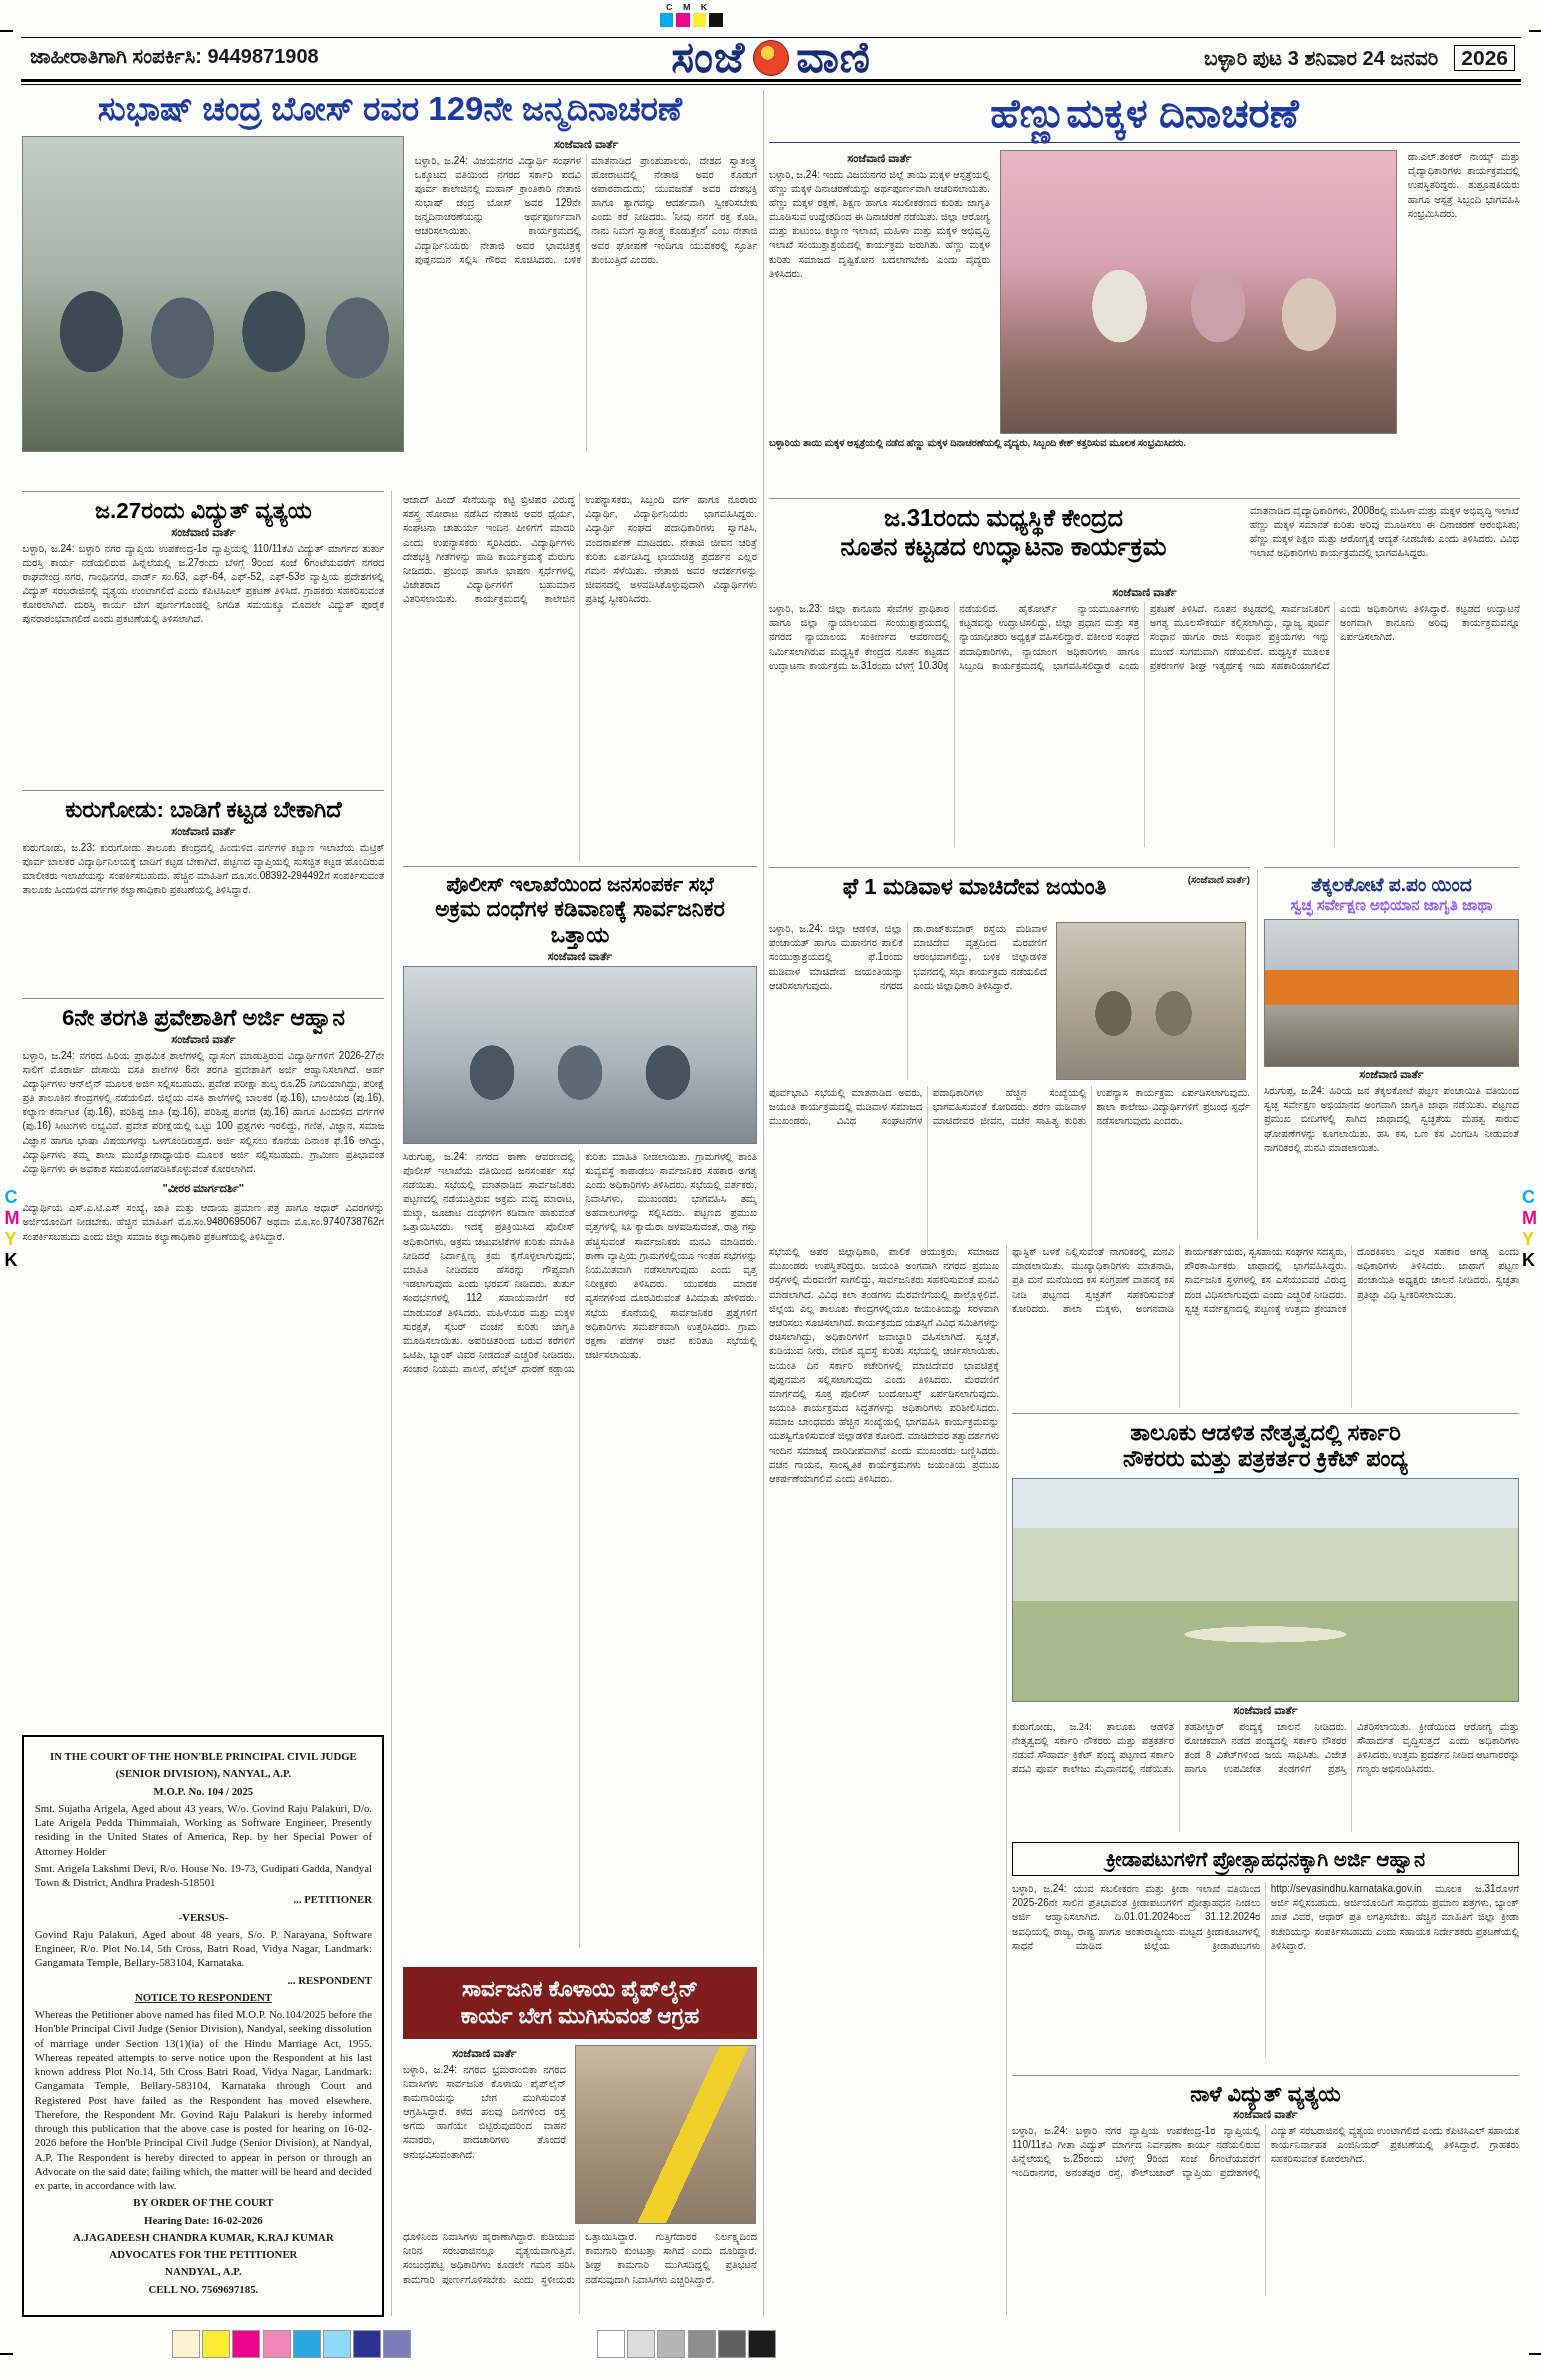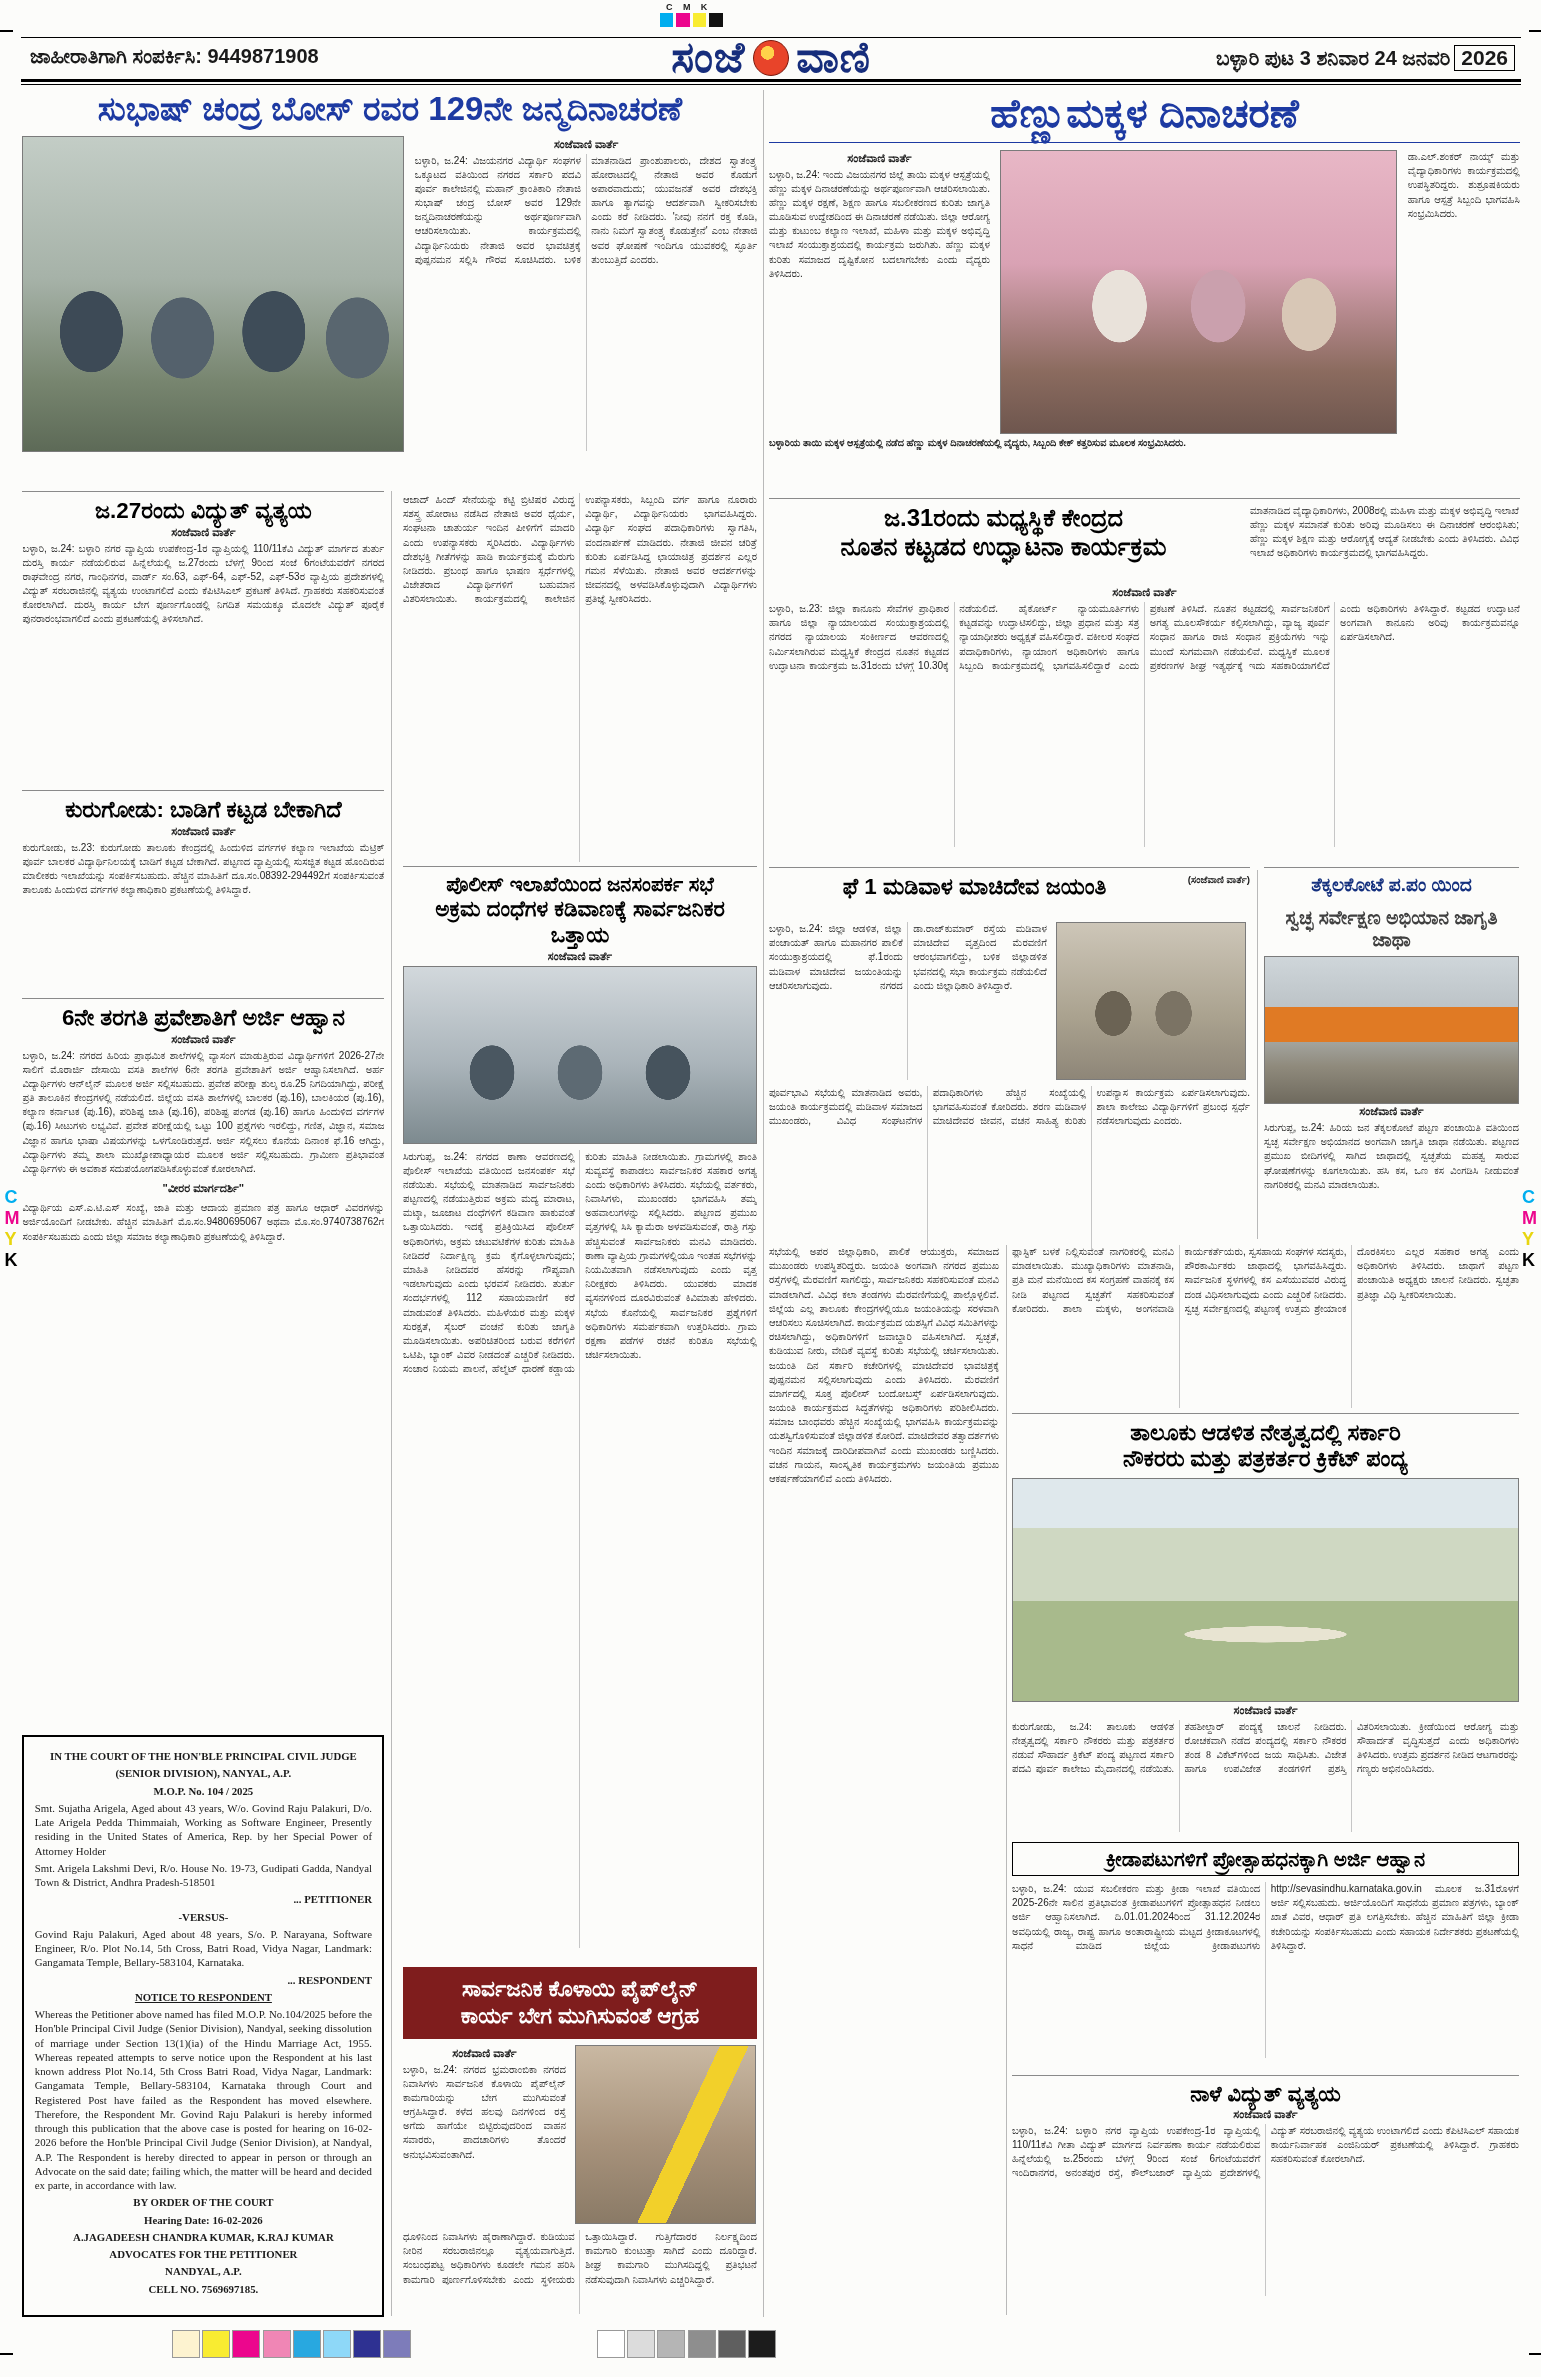--- a/index.html
+++ b/index.html
@@ -4,21 +4,21 @@
 <style>
   html,body{margin:0;padding:0;background:#e9e9e6;}
   .page{position:relative;width:1542px;height:2377px;background:#fcfcfa;margin:0 auto;
         font-family:"Liberation Sans",sans-serif;color:#1a1a1a;overflow:hidden;}
   .abs{position:absolute;}
   
   .hdr-rule-top{left:21px;top:37px;width:1500px;height:0;border-top:1.5px solid #000;}
   .hdr-rule-bot{left:21px;top:79px;width:1500px;height:0;border-top:3px solid #000;}
   .hdr-rule-bot2{left:21px;top:84px;width:1500px;height:0;border-top:0.7px solid #000;}
   .contact{left:30px;top:45px;font-size:20px;font-weight:bold;}
-  .edition{right:27px;top:45px;font-size:20px;font-weight:bold;display:flex;gap:4px;align-items:center;}
+  .edition{right:27px;top:45px;font-size:20px;font-weight:bold;display:flex;gap:16px;align-items:center;}
   .edition .yr{border:1.5px solid #000;padding:0 6px;font-size:21px;}
   .masthead{left:0;top:33px;width:100%;display:flex;justify-content:center;align-items:center;gap:7.5px;}
   .masthead .mh-txt{font-size:43px;font-weight:bold;color:#162d7c;letter-spacing:0.7px;}
   .mh-logo{width:34px;height:34px;border-radius:50%;
            background:radial-gradient(circle at 40% 35%,#ffd24a 0 22%,#e8442a 23% 70%,#9b1c10 100%);
            border:1.5px solid #7a180c;}
   
   .kicker{font-weight:bold;text-align:center;color:#1d3aa2;}
   .h-blue{font-weight:bold;text-align:center;color:#1d3aa2;}
   .h-black{font-weight:bold;text-align:center;color:#000;}
@@ -223,21 +223,21 @@
     </div>
     <div style="display:flex;gap:9px;margin-top:22px;">
       <div class="body-text cols-2" style="width:278px;height:158px;overflow:hidden;">ಬಳ್ಳಾರಿ, ಜ.24: ಜಿಲ್ಲಾ ಆಡಳಿತ, ಜಿಲ್ಲಾ ಪಂಚಾಯತ್ ಹಾಗೂ ಮಹಾನಗರ ಪಾಲಿಕೆ ಸಂಯುಕ್ತಾಶ್ರಯದಲ್ಲಿ ಫೆ.1ರಂದು ಮಡಿವಾಳ ಮಾಚಿದೇವ ಜಯಂತಿಯನ್ನು ಆಚರಿಸಲಾಗುವುದು. ನಗರದ ಡಾ.ರಾಜ್‌ಕುಮಾರ್ ರಸ್ತೆಯ ಮಡಿವಾಳ ಮಾಚಿದೇವ ವೃತ್ತದಿಂದ ಮೆರವಣಿಗೆ ಆರಂಭವಾಗಲಿದ್ದು, ಬಳಿಕ ಜಿಲ್ಲಾಡಳಿತ ಭವನದಲ್ಲಿ ಸಭಾ ಕಾರ್ಯಕ್ರಮ ನಡೆಯಲಿದೆ ಎಂದು ಜಿಲ್ಲಾಧಿಕಾರಿ ತಿಳಿಸಿದ್ದಾರೆ.</div>
       <div class="photo ph-feb1" style="width:190px;height:158px;flex:none;"></div>
     </div>
     <div class="body-text cols-3" style="height:164px;overflow:hidden;margin-top:6px;">ಪೂರ್ವಭಾವಿ ಸಭೆಯಲ್ಲಿ ಮಾತನಾಡಿದ ಅವರು, ಜಯಂತಿ ಕಾರ್ಯಕ್ರಮದಲ್ಲಿ ಮಡಿವಾಳ ಸಮಾಜದ ಮುಖಂಡರು, ವಿವಿಧ ಸಂಘಟನೆಗಳ ಪದಾಧಿಕಾರಿಗಳು ಹೆಚ್ಚಿನ ಸಂಖ್ಯೆಯಲ್ಲಿ ಭಾಗವಹಿಸುವಂತೆ ಕೋರಿದರು. ಶರಣ ಮಡಿವಾಳ ಮಾಚಿದೇವರ ಜೀವನ, ವಚನ ಸಾಹಿತ್ಯ ಕುರಿತು ಉಪನ್ಯಾಸ ಕಾರ್ಯಕ್ರಮ ಏರ್ಪಡಿಸಲಾಗುವುದು. ಶಾಲಾ ಕಾಲೇಜು ವಿದ್ಯಾರ್ಥಿಗಳಿಗೆ ಪ್ರಬಂಧ ಸ್ಪರ್ಧೆ ನಡೆಸಲಾಗುವುದು ಎಂದರು.</div>
   </div>
 
   <div class="abs sec-rule" style="left:1264px;top:867px;width:255px;">
     <div class="h-black" style="font-size:18.7px;margin-top:6px;color:#14307e;">ತೆಕ್ಕಲಕೋಟೆ ಪ.ಪಂ ಯಿಂದ</div>
-    <div class="h-black" style="font-size:19px;color:#404040;margin-top:11px;">ಸ್ವಚ್ಛ ಸರ್ವೇಕ್ಷಣ ಅಭಿಯಾನ ಜಾಗೃತಿ ಜಾಥಾ</div>
+    <div class="h-black" style="font-size:15px;color:#8b5cf6;">ಸ್ವಚ್ಛ ಸರ್ವೇಕ್ಷಣ ಅಭಿಯಾನ ಜಾಗೃತಿ ಜಾಥಾ</div>
     <div class="photo ph-tekka" style="width:255px;height:148px;margin-top:4.5px;"></div>
     <div class="dateline">ಸಂಜೆವಾಣಿ ವಾರ್ತೆ</div>
     <div class="body-text" style="height:142px;overflow:hidden;">ಸಿರುಗುಪ್ಪ, ಜ.24: ಹಿರಿಯ ಜನ ತೆಕ್ಕಲಕೋಟೆ ಪಟ್ಟಣ ಪಂಚಾಯಿತಿ ವತಿಯಿಂದ ಸ್ವಚ್ಛ ಸರ್ವೇಕ್ಷಣ ಅಭಿಯಾನದ ಅಂಗವಾಗಿ ಜಾಗೃತಿ ಜಾಥಾ ನಡೆಯಿತು. ಪಟ್ಟಣದ ಪ್ರಮುಖ ಬೀದಿಗಳಲ್ಲಿ ಸಾಗಿದ ಜಾಥಾದಲ್ಲಿ ಸ್ವಚ್ಛತೆಯ ಮಹತ್ವ ಸಾರುವ ಘೋಷಣೆಗಳನ್ನು ಕೂಗಲಾಯಿತು. ಹಸಿ ಕಸ, ಒಣ ಕಸ ವಿಂಗಡಿಸಿ ನೀಡುವಂತೆ ನಾಗರಿಕರಲ್ಲಿ ಮನವಿ ಮಾಡಲಾಯಿತು.</div>
   </div>
 
   <div class="abs body-text" style="left:769px;top:1245px;width:230px;height:1069px;overflow:hidden;">ಸಭೆಯಲ್ಲಿ ಅಪರ ಜಿಲ್ಲಾಧಿಕಾರಿ, ಪಾಲಿಕೆ ಆಯುಕ್ತರು, ಸಮಾಜದ ಮುಖಂಡರು ಉಪಸ್ಥಿತರಿದ್ದರು. ಜಯಂತಿ ಅಂಗವಾಗಿ ನಗರದ ಪ್ರಮುಖ ರಸ್ತೆಗಳಲ್ಲಿ ಮೆರವಣಿಗೆ ಸಾಗಲಿದ್ದು, ಸಾರ್ವಜನಿಕರು ಸಹಕರಿಸುವಂತೆ ಮನವಿ ಮಾಡಲಾಗಿದೆ. ವಿವಿಧ ಕಲಾ ತಂಡಗಳು ಮೆರವಣಿಗೆಯಲ್ಲಿ ಪಾಲ್ಗೊಳ್ಳಲಿವೆ. ಜಿಲ್ಲೆಯ ಎಲ್ಲ ತಾಲೂಕು ಕೇಂದ್ರಗಳಲ್ಲಿಯೂ ಜಯಂತಿಯನ್ನು ಸರಳವಾಗಿ ಆಚರಿಸಲು ಸೂಚಿಸಲಾಗಿದೆ. ಕಾರ್ಯಕ್ರಮದ ಯಶಸ್ಸಿಗೆ ವಿವಿಧ ಸಮಿತಿಗಳನ್ನು ರಚಿಸಲಾಗಿದ್ದು, ಅಧಿಕಾರಿಗಳಿಗೆ ಜವಾಬ್ದಾರಿ ವಹಿಸಲಾಗಿದೆ. ಸ್ವಚ್ಛತೆ, ಕುಡಿಯುವ ನೀರು, ವೇದಿಕೆ ವ್ಯವಸ್ಥೆ ಕುರಿತು ಸಭೆಯಲ್ಲಿ ಚರ್ಚಿಸಲಾಯಿತು. ಜಯಂತಿ ದಿನ ಸರ್ಕಾರಿ ಕಚೇರಿಗಳಲ್ಲಿ ಮಾಚಿದೇವರ ಭಾವಚಿತ್ರಕ್ಕೆ ಪುಷ್ಪನಮನ ಸಲ್ಲಿಸಲಾಗುವುದು ಎಂದು ತಿಳಿಸಿದರು. ಮೆರವಣಿಗೆ ಮಾರ್ಗದಲ್ಲಿ ಸೂಕ್ತ ಪೊಲೀಸ್ ಬಂದೋಬಸ್ತ್ ಏರ್ಪಡಿಸಲಾಗುವುದು. ಜಯಂತಿ ಕಾರ್ಯಕ್ರಮದ ಸಿದ್ಧತೆಗಳನ್ನು ಅಧಿಕಾರಿಗಳು ಪರಿಶೀಲಿಸಿದರು. ಸಮಾಜ ಬಾಂಧವರು ಹೆಚ್ಚಿನ ಸಂಖ್ಯೆಯಲ್ಲಿ ಭಾಗವಹಿಸಿ ಕಾರ್ಯಕ್ರಮವನ್ನು ಯಶಸ್ವಿಗೊಳಿಸುವಂತೆ ಜಿಲ್ಲಾಡಳಿತ ಕೋರಿದೆ. ಮಾಚಿದೇವರ ತತ್ವಾದರ್ಶಗಳು ಇಂದಿನ ಸಮಾಜಕ್ಕೆ ದಾರಿದೀಪವಾಗಿವೆ ಎಂದು ಮುಖಂಡರು ಬಣ್ಣಿಸಿದರು. ವಚನ ಗಾಯನ, ಸಾಂಸ್ಕೃತಿಕ ಕಾರ್ಯಕ್ರಮಗಳು ಜಯಂತಿಯ ಪ್ರಮುಖ ಆಕರ್ಷಣೆಯಾಗಲಿವೆ ಎಂದು ತಿಳಿಸಿದರು.</div>
 
   <div class="abs body-text cols-3" style="left:1012px;top:1245px;width:507px;height:163px;overflow:hidden;">ಪ್ಲಾಸ್ಟಿಕ್ ಬಳಕೆ ನಿಲ್ಲಿಸುವಂತೆ ನಾಗರಿಕರಲ್ಲಿ ಮನವಿ ಮಾಡಲಾಯಿತು. ಮುಖ್ಯಾಧಿಕಾರಿಗಳು ಮಾತನಾಡಿ, ಪ್ರತಿ ಮನೆ ಮನೆಯಿಂದ ಕಸ ಸಂಗ್ರಹಣೆ ವಾಹನಕ್ಕೆ ಕಸ ನೀಡಿ ಪಟ್ಟಣದ ಸ್ವಚ್ಛತೆಗೆ ಸಹಕರಿಸುವಂತೆ ಕೋರಿದರು. ಶಾಲಾ ಮಕ್ಕಳು, ಅಂಗನವಾಡಿ ಕಾರ್ಯಕರ್ತೆಯರು, ಸ್ವಸಹಾಯ ಸಂಘಗಳ ಸದಸ್ಯರು, ಪೌರಕಾರ್ಮಿಕರು ಜಾಥಾದಲ್ಲಿ ಭಾಗವಹಿಸಿದ್ದರು. ಸಾರ್ವಜನಿಕ ಸ್ಥಳಗಳಲ್ಲಿ ಕಸ ಎಸೆಯುವವರ ವಿರುದ್ಧ ದಂಡ ವಿಧಿಸಲಾಗುವುದು ಎಂದು ಎಚ್ಚರಿಕೆ ನೀಡಿದರು. ಸ್ವಚ್ಛ ಸರ್ವೇಕ್ಷಣದಲ್ಲಿ ಪಟ್ಟಣಕ್ಕೆ ಉತ್ತಮ ಶ್ರೇಯಾಂಕ ದೊರಕಿಸಲು ಎಲ್ಲರ ಸಹಕಾರ ಅಗತ್ಯ ಎಂದು ಅಧಿಕಾರಿಗಳು ತಿಳಿಸಿದರು. ಜಾಥಾಗೆ ಪಟ್ಟಣ ಪಂಚಾಯಿತಿ ಅಧ್ಯಕ್ಷರು ಚಾಲನೆ ನೀಡಿದರು. ಸ್ವಚ್ಛತಾ ಪ್ರತಿಜ್ಞಾ ವಿಧಿ ಸ್ವೀಕರಿಸಲಾಯಿತು.</div>
 
   <div class="abs sec-rule" style="left:1012px;top:1413px;width:507px;font-family:Liberation Serif, serif;">

